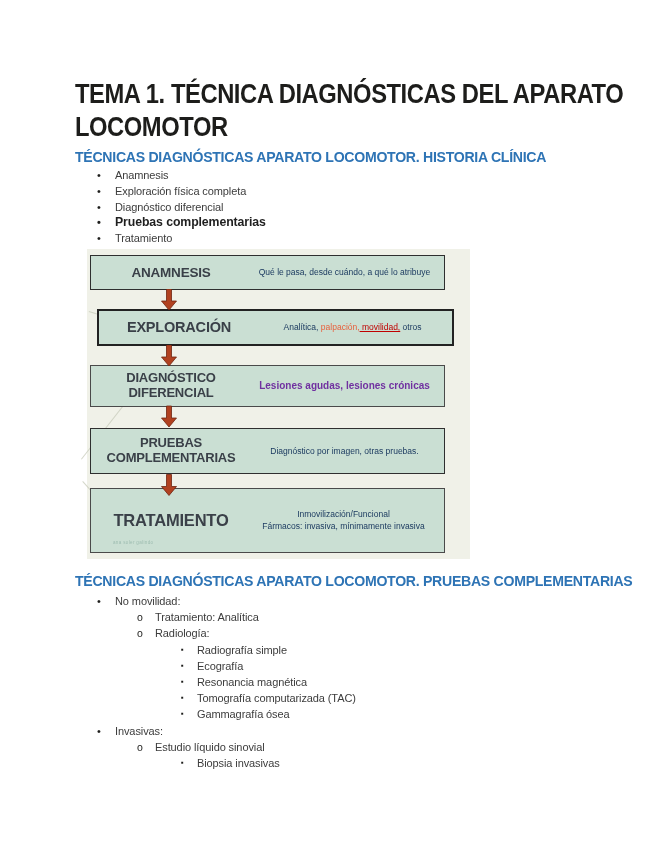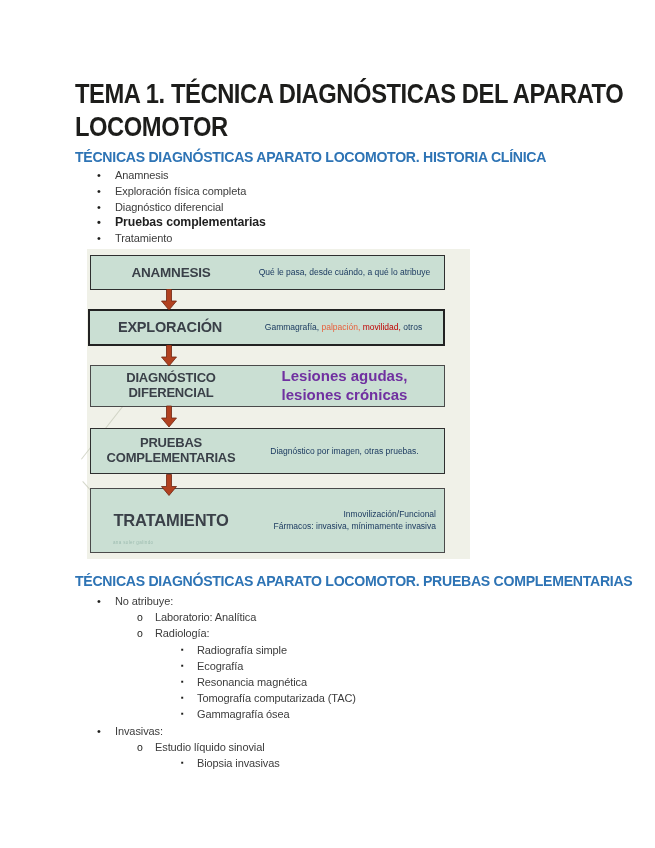--- a/index.html
+++ b/index.html
@@ -46,40 +46,40 @@
   .flow-line { position:absolute; height:1px; background:#c9cdbd; opacity:0.8; }
   .fl-a { left:-6px; top:210px; width:118px; transform:rotate(-52deg); transform-origin:left top; }
   .fl-b { left:2px;  top:62px;  width:78px;  transform:rotate(17deg);  transform-origin:left top; }
   .fl-c { left:-4px; top:232px; width:70px;  transform:rotate(48deg);  transform-origin:left top; }
 
   .flow-box {
     position:absolute; left:3px; width:355px; background:#cadfd3;
     border:1.5px solid #2f2f2f; display:flex; align-items:center;
   }
   .fb-1 { top:6px;   height:35px; }
-  .fb-2 { top:60px;  height:37px; left:1px; width:357px; border-width:2px; border-color:#222; }
+  .fb-2 { top:60px;  height:37px; left:10px; width:357px; border-width:2px; border-color:#222; }
   .fb-3 { top:116px; height:42px; border-color:#4a4a4a; }
   .fb-4 { top:179px; height:46px; }
   .fb-5 { top:239px; height:65px; border-color:#4a4a4a; }
 
   .fb-label {
     width:160px; text-align:center; font-weight:bold; color:#3a4048;
     letter-spacing:-0.2px; line-height:1.15; padding:0 6px;
   }
   .fb-1 .fb-label { font-size:13.5px; }
   .fb-2 .fb-label { font-size:14.5px; }
   .fb-3 .fb-label, .fb-4 .fb-label { font-size:13px; }
   .fb-5 .fb-label { font-size:16.5px; }
 
   .fb-desc { flex:1; padding:0 8px 0 2px; text-align:center;
              font-size:8.5px; color:#17365d; line-height:1.25; }
-  .fb-desc.big-purple { font-size:15px; font-weight:bold; color:#7030a0; }
-  .fb-desc.left { text-align:right; padding-left:0; }
+  .fb-desc.big-purple { font-size:10px; font-weight:bold; color:#7030a0; }
+  .fb-desc.left { text-align:center; padding-left:0; }
   .fb-desc.left .dline { font-size:8.5px; line-height:12.3px; white-space:nowrap; }
-  .p-navy { color:#17365d; } .p-orange { color:#e8603c; } .p-red { color:#c00000; }
+  .p-navy { color:#17365d; } .p-orange { color:#e8603c; } .p-red { color:#c00000;text-decoration:underline; }
 
   .watermark {
     position:absolute; left:22px; bottom:7px; font-size:5px; color:#9dbcb0;
     letter-spacing:0.4px; transform:scale(0.9); transform-origin:left bottom;
   }
 
   .flow-arrow { position:absolute; left:73px; z-index:2; }
   .ar-1 { top:40px; }  .ar-2 { top:96px; }
   .ar-3 { top:156px; } .ar-4 { top:223px; }
 </style>
@@ -129,21 +129,21 @@
         <div class="fb-desc">Qué le pasa, desde cuándo, a qué lo atribuye</div>
       </div>
 
       <svg class="flow-arrow ar-1" width="18" height="22" viewBox="0 0 18 22">
         <path d="M6.5 0 L11.5 0 L11.5 12 L16.5 12 L9 21 L1.5 12 L6.5 12 Z" fill="#b14120" stroke="#6e2410" stroke-width="0.8"></path>
       </svg>
 
       <div class="flow-box fb-2">
         <div class="fb-label">EXPLORACIÓN</div>
         <div class="fb-desc">
-          <span class="p-navy">Gammagrafía, </span><span class="p-orange">palpación,</span><span class="p-red"> movilidad,</span><span class="p-navy"> otros</span>
+          <span class="p-navy">Analítica, </span><span class="p-orange">palpación,</span><span class="p-red"> movilidad,</span><span class="p-navy"> otros</span>
         </div>
       </div>
 
       <svg class="flow-arrow ar-2" width="18" height="22" viewBox="0 0 18 22">
         <path d="M6.5 0 L11.5 0 L11.5 12 L16.5 12 L9 21 L1.5 12 L6.5 12 Z" fill="#b14120" stroke="#6e2410" stroke-width="0.8"></path>
       </svg>
 
       <div class="flow-box fb-3">
         <div class="fb-label">DIAGNÓSTICO DIFERENCIAL</div>
         <div class="fb-desc big-purple">Lesiones agudas, lesiones crónicas</div>
@@ -170,25 +170,25 @@
         </div>
         <div class="watermark">ana soler galindo</div>
       </div>
     </div>
 
     <div class="heading-blue h2-gap">TÉCNICAS DIAGNÓSTICAS APARATO LOCOMOTOR. PRUEBAS COMPLEMENTARIAS</div>
 
     <ul class="plain list2">
       <li class="lv1">
         <span class="blt">•</span>
-        <span>No atribuye:</span>
+        <span>No movilidad:</span>
       </li>
       <li class="lv2">
         <span class="blt">o</span>
-        <span>Laboratorio: Analítica</span>
+        <span>Tratamiento: Analítica</span>
       </li>
       <li class="lv2">
         <span class="blt">o</span>
         <span>Radiología:</span>
       </li>
       <li class="lv3">
         <span class="blt">▪</span>
         <span>Radiografía simple</span>
       </li>
       <li class="lv3">

